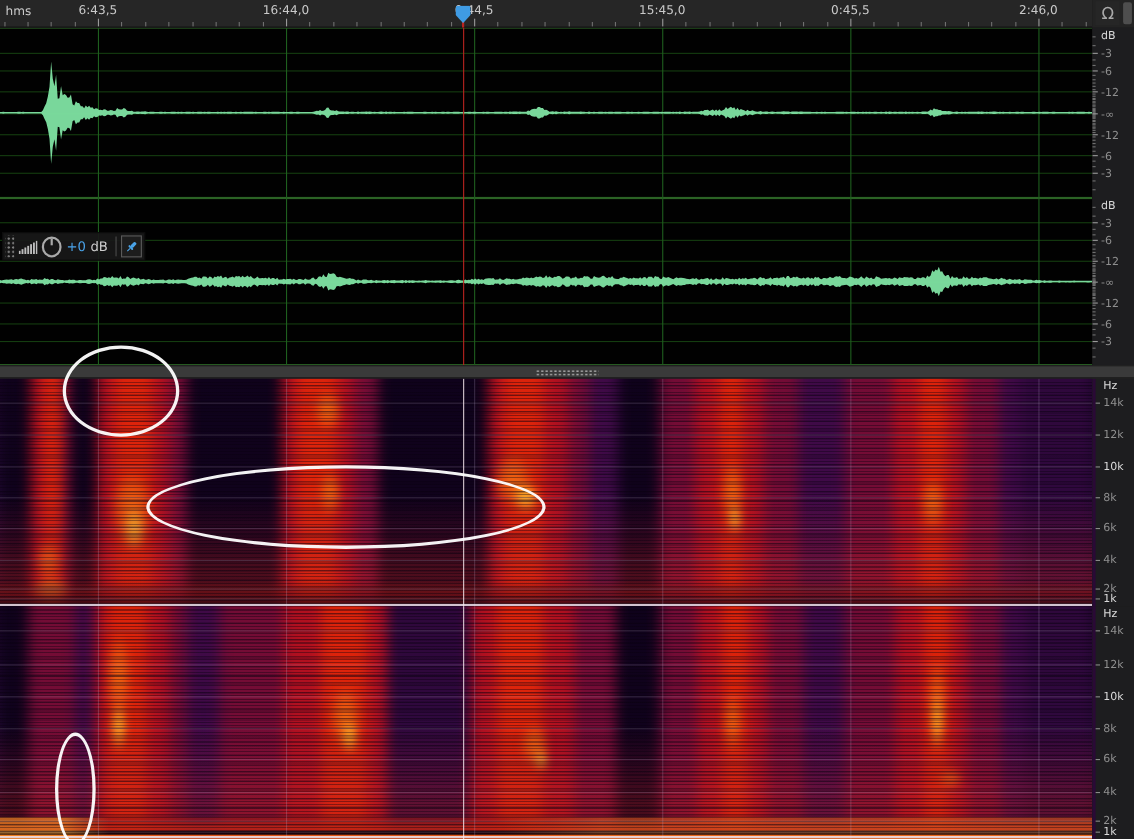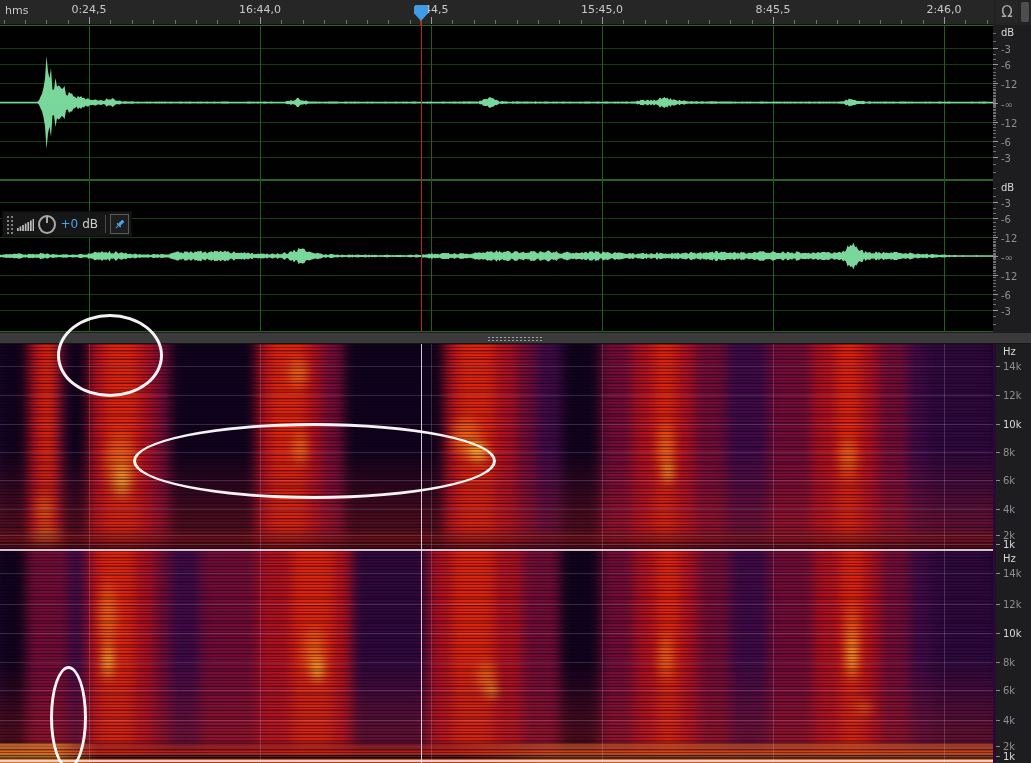--- a/index.html
+++ b/index.html
@@ -95,29 +95,29 @@
       <div style="position: absolute; left: 794.375px; bottom: 1px; width: 1px; height: 4px; background: rgb(112, 112, 112);"></div>
       <div style="position: absolute; left: 815.75px; bottom: 1px; width: 1px; height: 4px; background: rgb(112, 112, 112);"></div>
       <div style="position: absolute; left: 837.125px; bottom: 1px; width: 1px; height: 4px; background: rgb(112, 112, 112);"></div>
       <div style="position: absolute; left: 858.5px; bottom: 1px; width: 1px; height: 4px; background: rgb(112, 112, 112);"></div>
       <div style="position: absolute; left: 879.875px; bottom: 1px; width: 1px; height: 4px; background: rgb(112, 112, 112);"></div>
       <div style="position: absolute; left: 901.25px; bottom: 1px; width: 1px; height: 4px; background: rgb(112, 112, 112);"></div>
       <div style="position: absolute; left: 922.625px; bottom: 1px; width: 1px; height: 4px; background: rgb(112, 112, 112);"></div>
       <div style="position: absolute; left: 965.375px; bottom: 1px; width: 1px; height: 4px; background: rgb(112, 112, 112);"></div>
       <div style="position: absolute; left: 986.75px; bottom: 1px; width: 1px; height: 4px; background: rgb(112, 112, 112);"></div>
       <div style="position: absolute; left: 89px; bottom: 1px; width: 1px; height: 7px; background: rgb(154, 154, 154);"></div>
-      <div class="tlabel" style="position: absolute; left: 65px; top: 3px; width: 48px; text-align: center;">0:24,5</div>
+      <div class="tlabel" style="position: absolute; left: 65px; top: 3px; width: 48px; text-align: center;">6:43,5</div>
       <div style="position: absolute; left: 260px; bottom: 1px; width: 1px; height: 7px; background: rgb(154, 154, 154);"></div>
       <div class="tlabel" style="position: absolute; left: 236px; top: 3px; width: 48px; text-align: center;">16:44,0</div>
       <div style="position: absolute; left: 431px; bottom: 1px; width: 1px; height: 7px; background: rgb(154, 154, 154);"></div>
       <div class="tlabel" style="position: absolute; left: 407px; top: 3px; width: 48px; text-align: center;">0:44,5</div>
       <div style="position: absolute; left: 602px; bottom: 1px; width: 1px; height: 7px; background: rgb(154, 154, 154);"></div>
       <div class="tlabel" style="position: absolute; left: 578px; top: 3px; width: 48px; text-align: center;">15:45,0</div>
       <div style="position: absolute; left: 773px; bottom: 1px; width: 1px; height: 7px; background: rgb(154, 154, 154);"></div>
-      <div class="tlabel" style="position: absolute; left: 749px; top: 3px; width: 48px; text-align: center;">8:45,5</div>
+      <div class="tlabel" style="position: absolute; left: 749px; top: 3px; width: 48px; text-align: center;">0:45,5</div>
       <div style="position: absolute; left: 944px; bottom: 1px; width: 1px; height: 7px; background: rgb(154, 154, 154);"></div>
       <div class="tlabel" style="position: absolute; left: 920px; top: 3px; width: 48px; text-align: center;">2:46,0</div>
     </div>
 
   <div class="corner">
     <button class="corner-btn"><span>Ω</span></button>
     <div class="corner-scroll"></div>
   </div>
 
   <div class="hud">

